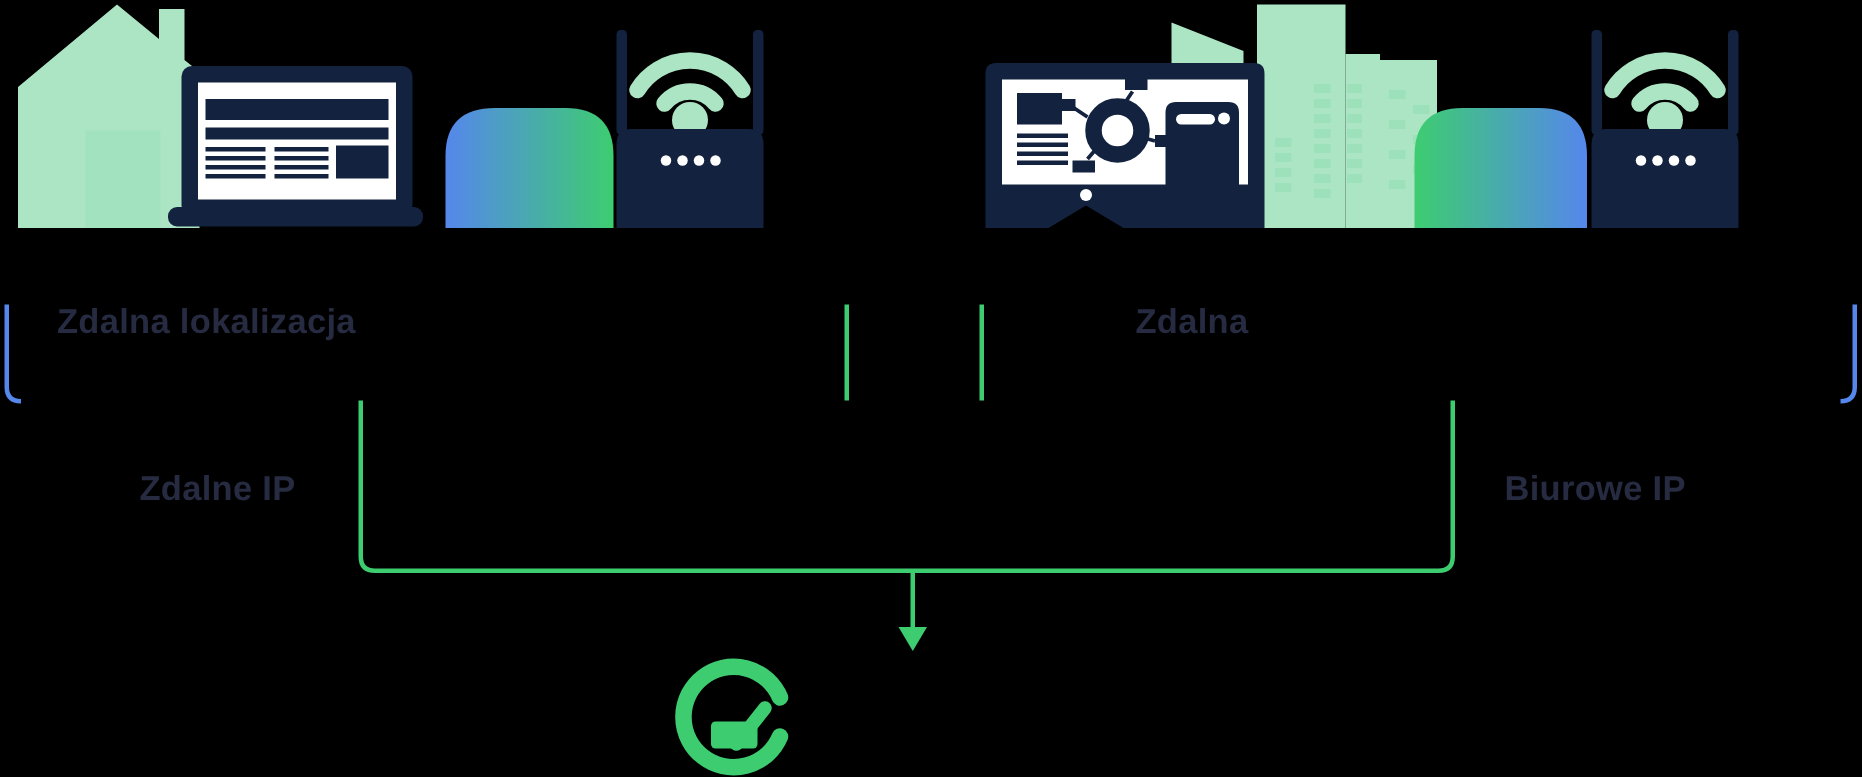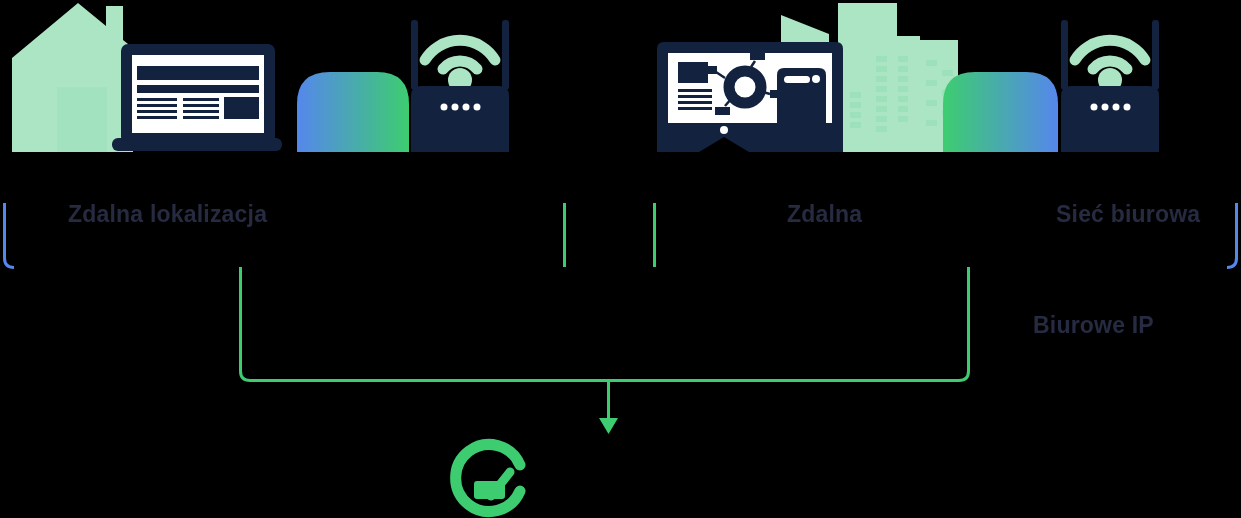--- a/index.html
+++ b/index.html
@@ -37,21 +37,20 @@
   .lgreen-line{stroke:var(--light-green);fill:none;}
   .bgfill{fill:var(--background);}
   .label{
     position:absolute;
     color:var(--label-text);
     font-size:23px;
     font-weight:700;
     letter-spacing:0.2px;
     line-height:28px;
     white-space:nowrap;
-    margin-left:30px;
   }
   .stop-blue{stop-color:var(--blue);}
   .stop-green{stop-color:var(--green);}
 </style>
 </head>
 <body>
 
 <div id="stage">
 
   <svg width="1241" height="518" viewBox="0 0 1241 518">
@@ -198,16 +197,16 @@
 
     <g>
       <path class="green-line" stroke-width="11" stroke-linecap="round" d="M520,491 A33.5,33.5 0 1 1 520,465"></path>
       <rect class="green-fill" x="474" y="481" width="31" height="18" rx="3"></rect>
       <path class="green-line" stroke-width="9" stroke-linecap="round" stroke-linejoin="round" d="M479,486 L491,496 L510,472"></path>
     </g>
   </svg>
 
   <div class="label" style="left:38px;  top:200px;">Zdalna lokalizacja</div>
   <div class="label" style="left:757px; top:200px;">Zdalna</div>
-  <div class="label" style="left:1026px;top:200px;">Sieć biurowa</div>
+  <div class="label" style="left:93px;  top:311px;">Zdalne IP</div>
   <div class="label" style="left:1003px;top:311px;">Biurowe IP</div>
 
 </div>
 
 </body></html>

